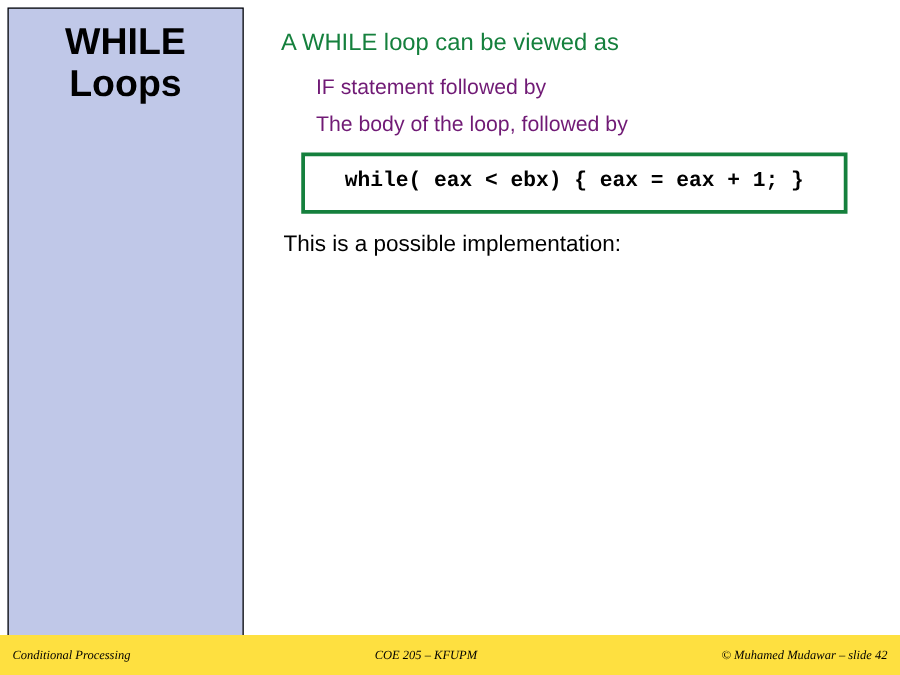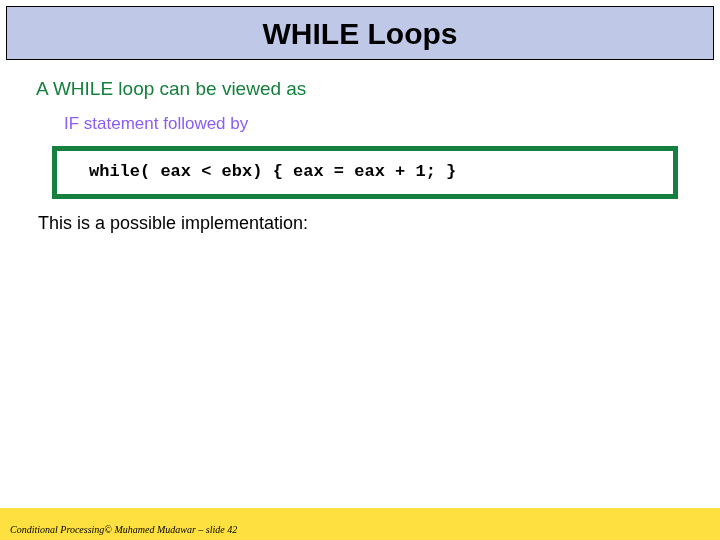--- a/index.html
+++ b/index.html
@@ -9,21 +9,21 @@
     background: #ffffff;
     font-family: Arial, Helvetica, sans-serif;
     position: relative;
     overflow: hidden;
   }
   .slide {
     width: 100%;
     height: 100%;
     padding: 6px 6px 0 6px;
     display: flex;
-    flex-direction: column;
+    flex-direction: row;
   }
   .title-bar {
     background: #c0c8e8;
     border: 1px solid #000;
     text-align: center;
     padding: 10px 0 8px 0;
   }
   .title-bar h1 {
     font-family: "Comic Sans MS", "Comic Sans", cursive, Arial;
     font-weight: bold;
@@ -34,26 +34,26 @@
     padding: 18px 30px 0 30px;
     flex: 1;
   }
   .lead {
     font-size: 19px;
     color: #15803d;
     margin-bottom: 14px;
   }
   .sub {
     font-size: 17px;
-    color: #8b5cf6;
+    color: #701a75;
     margin-left: 28px;
     margin-bottom: 10px;
   }
   .codebox {
-    border: 5px solid #15803d;
+    border: 3px solid #15803d;
     margin: 12px 6px 14px 16px;
     padding: 10px 32px;
     font-family: "Courier New", Courier, monospace;
     font-size: 17px;
     font-weight: bold;
     white-space: pre;
     line-height: 1.35;
   }
   .impl {
     font-size: 18px;
@@ -61,21 +61,21 @@
     margin: 8px 0 10px 2px;
   }
   .footer {
     position: absolute;
     left: 0;
     bottom: 0;
     width: 100%;
     height: 20px;
     background: #fee040;
     display: flex;
-    align-items: flex-start;
+    align-items: center;
     font-size: 10px;
     font-style: italic;
     font-family: "Times New Roman", Times, serif;
     padding: 16px 10px;
   }
   .footer .left { flex: 0 0 auto; }
   .footer .center { flex: 1; text-align: center; }
   .footer .right { flex: 0 0 auto; text-align: right; }
 </style>
 </head>
@@ -85,26 +85,28 @@
 
   <div class="title-bar">
     <h1>WHILE Loops</h1>
   </div>
 
   <div class="content">
 
     <p class="lead">A WHILE loop can be viewed as</p>
 
     <p class="sub">IF statement followed by</p>
+    <p class="sub">The body of the loop, followed by</p>
 
     <div class="codebox">while( eax &lt; ebx) { eax = eax + 1; }</div>
 
     <p class="impl">This is a possible implementation:</p>
 
 
   </div>
 
   <div class="footer">
     <div class="left">Conditional Processing</div>
+    <div class="center">COE 205 – KFUPM</div>
     <div class="right">© Muhamed Mudawar – slide 42</div>
   </div>
 
 </div>
 
 </body></html>

